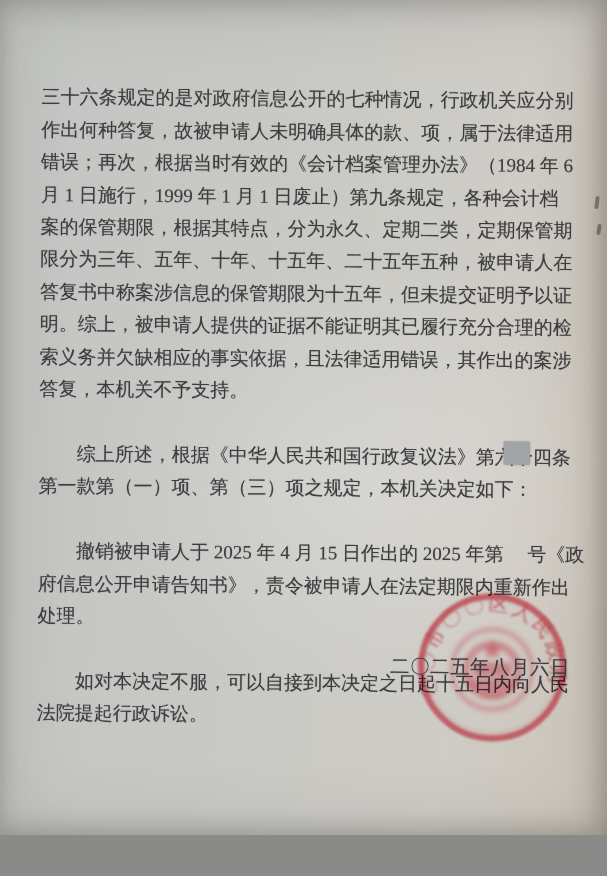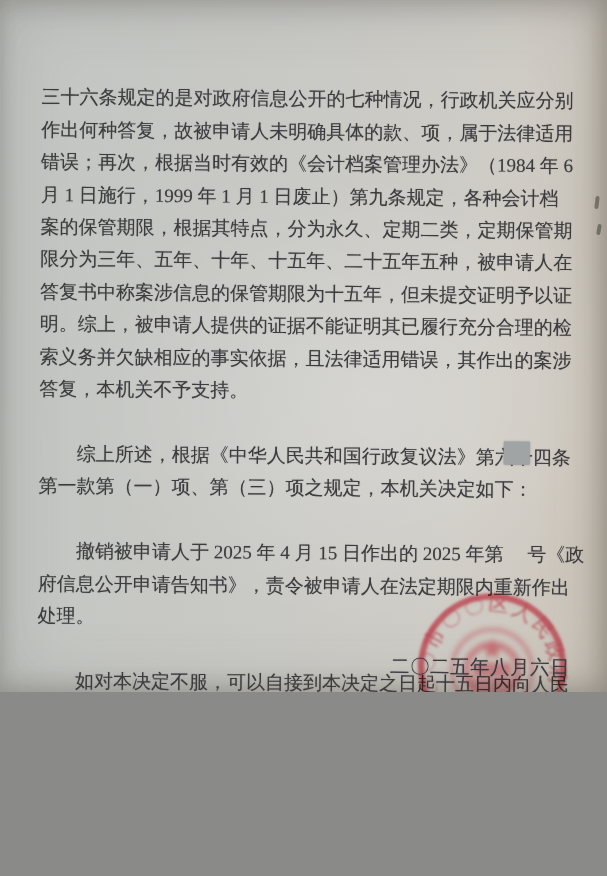--- a/index.html
+++ b/index.html
@@ -1,18 +1,18 @@
 <!DOCTYPE html>
 <html><head>
 <meta charset="utf-8">
 <style>
   html,body { margin:0; padding:0; background:#8a8a88; }
   .photo {
     position:relative;
-    width:607px; height:692px;
+    width:607px; height:835px;
     margin:0 auto;
     overflow:hidden;
     font-family:"Liberation Serif","DejaVu Serif",serif;
     background:
       radial-gradient(ellipse 420px 320px at 62% 58%, rgba(255,255,255,0.20), rgba(255,255,255,0) 70%),
       linear-gradient(97deg, #c3c5c2 0%, #c8c9c5 42%, #cfccc6 75%, #cdc5b9 100%);
   }
   .vignette {
     position:absolute; inset:0; pointer-events:none; z-index:6;
     box-shadow:

